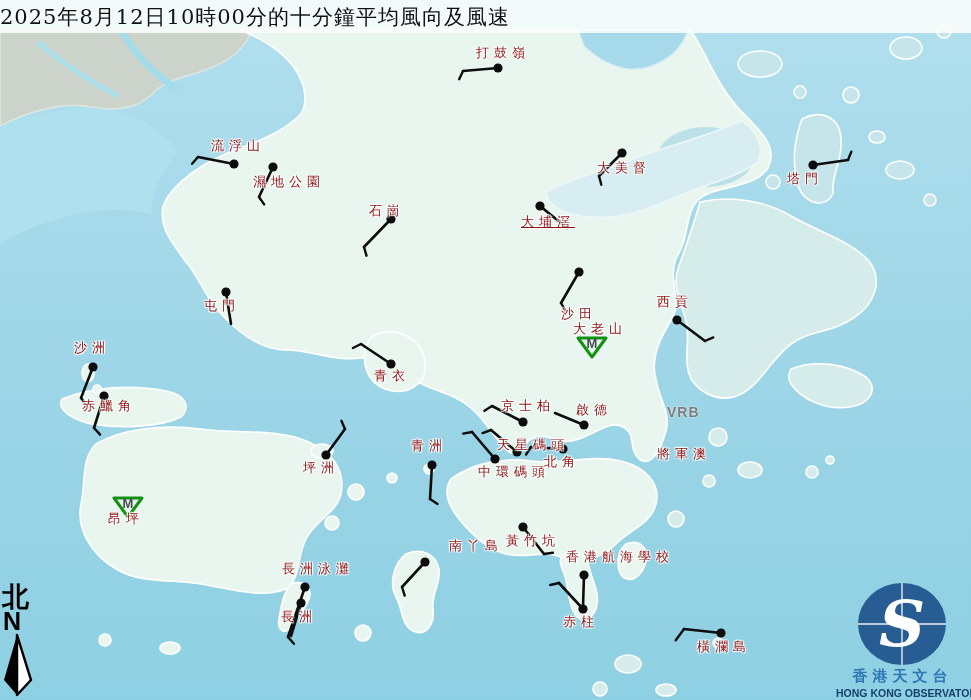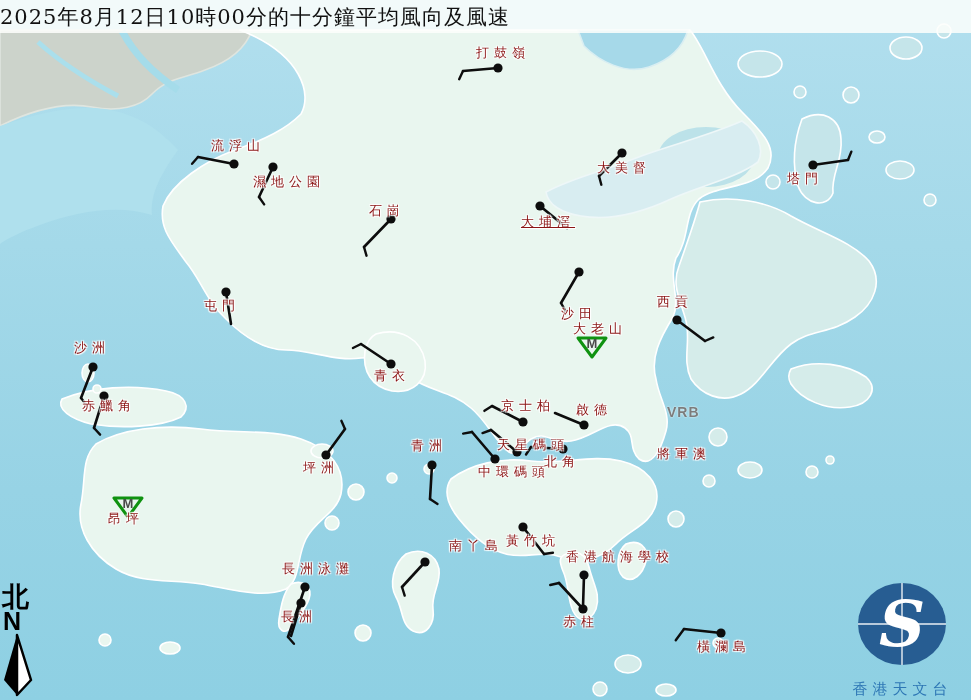--- a/index.html
+++ b/index.html
@@ -14,21 +14,21 @@
   .station-label{position:absolute;color:var(--label,#8b1414);font-size:13px;letter-spacing:5px;
     line-height:1.05;white-space:nowrap;z-index:20;
     text-shadow:0 0 2px #fff,1px 1px 1px #fff,-1px -1px 1px #fff,1px -1px 1px #fff,-1px 1px 1px #fff;}
   .vrb-text{position:absolute;color:#7c7c7c;font-family:"Liberation Sans",sans-serif;
     font-weight:bold;font-size:14px;letter-spacing:1px;z-index:20;
     text-shadow:0 0 2px #fff;margin-left:32px;}
   .compass{position:absolute;left:2px;top:583px;z-index:25;color:#000;}
   .compass .cn{font-size:27px;font-weight:bold;line-height:1;}
   .compass .n{font-family:"Liberation Sans",sans-serif;font-size:25px;font-weight:bold;line-height:0.9;margin-left:1px;}
   .logo{position:absolute;left:836px;top:582px;width:133px;height:118px;z-index:25;text-align:center;}
-  .logo .cn{color:#2e77b5;font-weight:normal;font-size:15px;letter-spacing:5px;margin-top:14px;}
+  .logo .cn{color:#2e77b5;font-weight:bold;font-size:15px;letter-spacing:5px;margin-top:1px;}
   .logo .en{color:#16406c;font-family:"Liberation Sans",sans-serif;font-weight:bold;font-size:10.5px;
     letter-spacing:0px;margin-top:1px;white-space:nowrap;}
 </style>
 </head>
 <body>
 
 <div class="screen">
 
   <svg id="land-layer" viewBox="0 0 971 700">
     <g stroke="#ffffff" stroke-width="1.6" stroke-linejoin="round">

